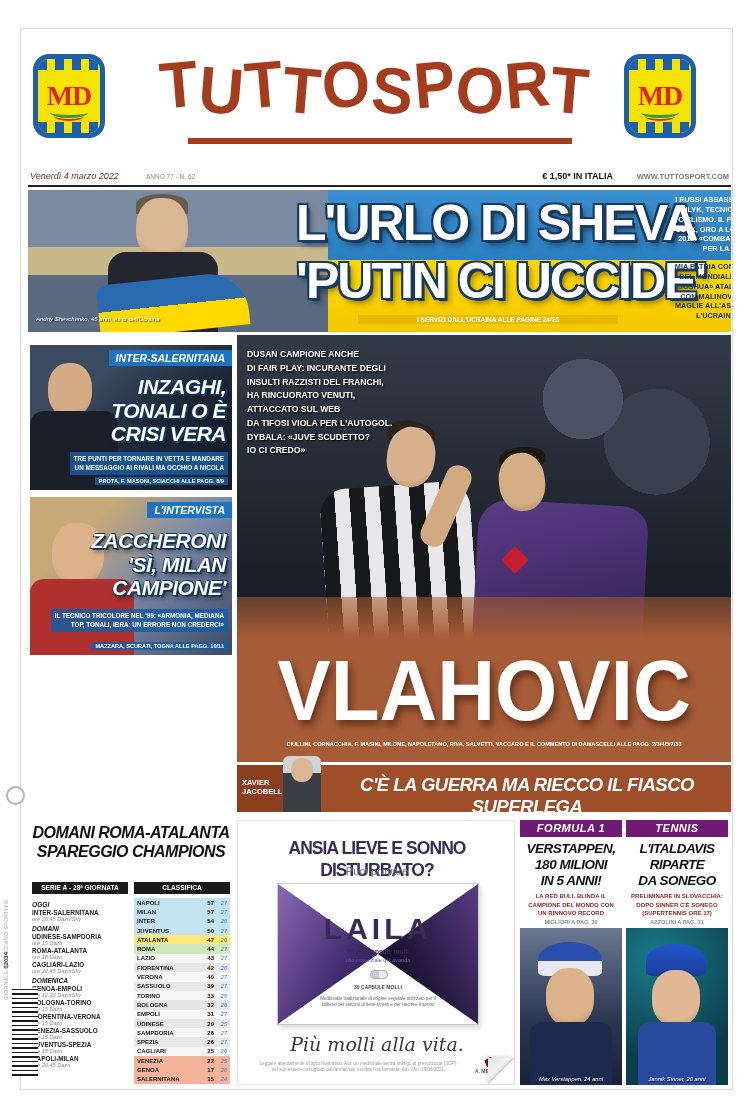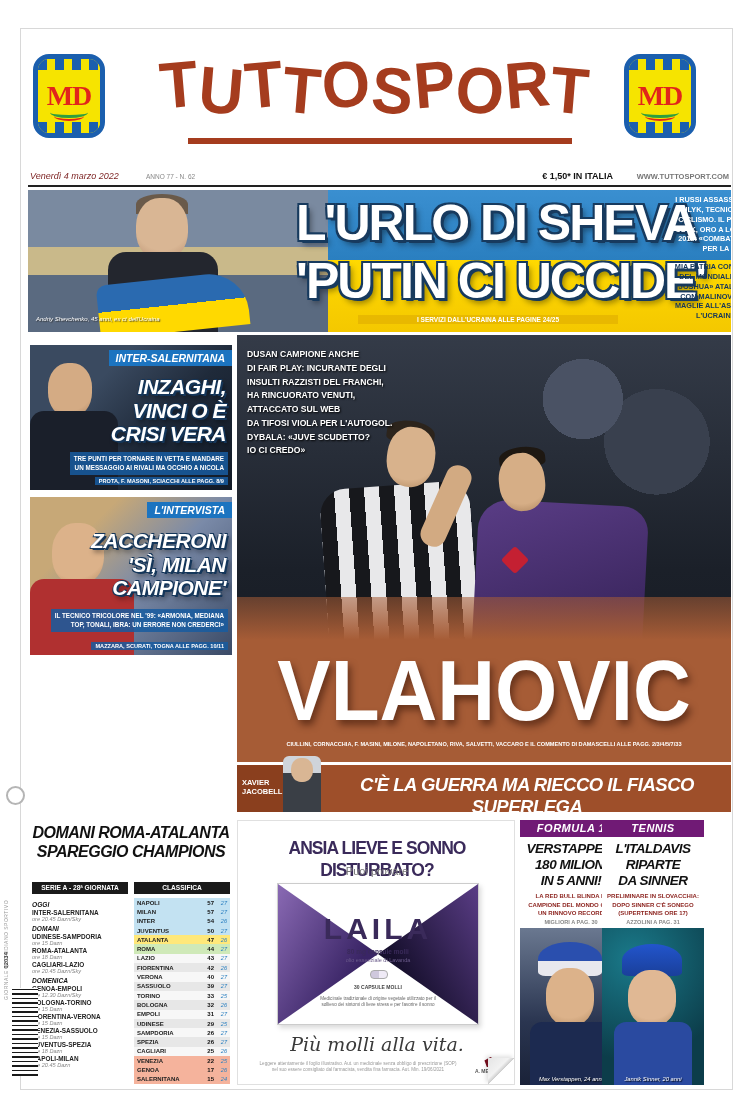--- a/index.html
+++ b/index.html
@@ -178,21 +178,21 @@
     <div class="banner-side" style="top:72px;height:52px;color:#14365a;">MIA PATRIA CONTA PIÙ DEL MONDIALE CON JOSHUA» ATALANTA CON MALINOVSKYI: MAGLIE ALL'ASTA PER L'UCRAINA</div>
     <div class="banner-cap-left">Andriy Shevchenko, 45 anni, ex ct dell'Ucraina</div>
     <div class="banner-cap-center">I SERVIZI DALL'UCRAINA ALLE PAGINE 24/25</div>
   </div>
 
   <div class="lbox inter-bg" style="top:345px;height:145px;">
     <div class="head-shape" style="left:18px;top:18px;width:44px;height:54px;background:radial-gradient(circle at 45% 40%,#d4ab84 65%,#a87f5c);"></div>
     <div class="body-shape" style="left:0px;top:66px;width:88px;height:80px;background:#1a1f2a;"></div>
     <div class="lbox-label">INTER-SALERNITANA</div>
     <div class="lbox-headline" style="top: 30px; white-space: pre-line;">INZAGHI,
-VINCI O È
+TONALI O È
 CRISI VERA</div>
     <div class="lbox-sub" style="top: 107px; white-space: pre-line;">TRE PUNTI PER TORNARE IN VETTA E MANDARE
 UN MESSAGGIO AI RIVALI MA OCCHIO A NICOLA</div>
     <div class="lbox-byline">PROTA, F. MASONI, SCIACCHI ALLE PAGG. 8/9</div>
   </div>
 
   <div class="lbox interv-bg" style="top:497px;height:158px;">
     <div class="head-shape" style="left:22px;top:26px;width:52px;height:62px;background:radial-gradient(circle at 45% 40%,#dcb28a 65%,#b08860);"></div>
     <div class="body-shape" style="left:0px;top:82px;width:104px;height:76px;background:#b03030;"></div>
     <div class="lbox-label">L'INTERVISTA</div>
@@ -400,25 +400,25 @@
     <div class="nb-sub">LA RED BULL BLINDA IL CAMPIONE DEL MONDO CON UN RINNOVO RECORD</div>
     <div class="nb-byline">MIGLIORI A PAG. 30</div>
     <div class="nb-photo f1-bg">
       <div class="cap-shape" style="left:18px;top:14px;width:64px;height:34px;background:linear-gradient(180deg,#2a4fae 55%,#e8e8ee 55%);"></div>
       <div class="face-shape" style="left:26px;top:40px;width:48px;height:58px;background:radial-gradient(circle at 48% 40%,#dcb28a 62%,#b08860);"></div>
       <div class="body-shape" style="left:10px;top:94px;width:82px;height:64px;background:#1c2a50;border-radius:12px 12px 0 0;"></div>
       <div class="nb-caption">Max Verstappen, 24 anni</div>
     </div>
   </div>
 
-  <div class="news-box" style="left:602px;width:102px;">
+  <div class="news-box" style="left:626px;width:102px;">
     <div class="nb-header">TENNIS</div>
     <div class="nb-headline" style="white-space: pre-line;">L'ITALDAVIS
 RIPARTE
-DA SINNER</div>
+DA SONEGO</div>
     <div class="nb-sub">PRELIMINARE IN SLOVACCHIA: DOPO SINNER C'È SONEGO (SUPERTENNIS ORE 17)</div>
     <div class="nb-byline">AZZOLINI A PAG. 31</div>
     <div class="nb-photo tn-bg">
       <div class="cap-shape" style="left:20px;top:16px;width:60px;height:32px;background:linear-gradient(180deg,#2255cc,#1a3f9a);"></div>
       <div class="face-shape" style="left:26px;top:42px;width:48px;height:56px;background:radial-gradient(circle at 48% 42%,#e0b894 62%,#b48c64);"></div>
       <div class="body-shape" style="left:12px;top:94px;width:78px;height:64px;background:#2a4aa0;border-radius:12px 12px 0 0;"></div>
       <div class="nb-caption">Jannik Sinner, 20 anni</div>
     </div>
   </div>
 

